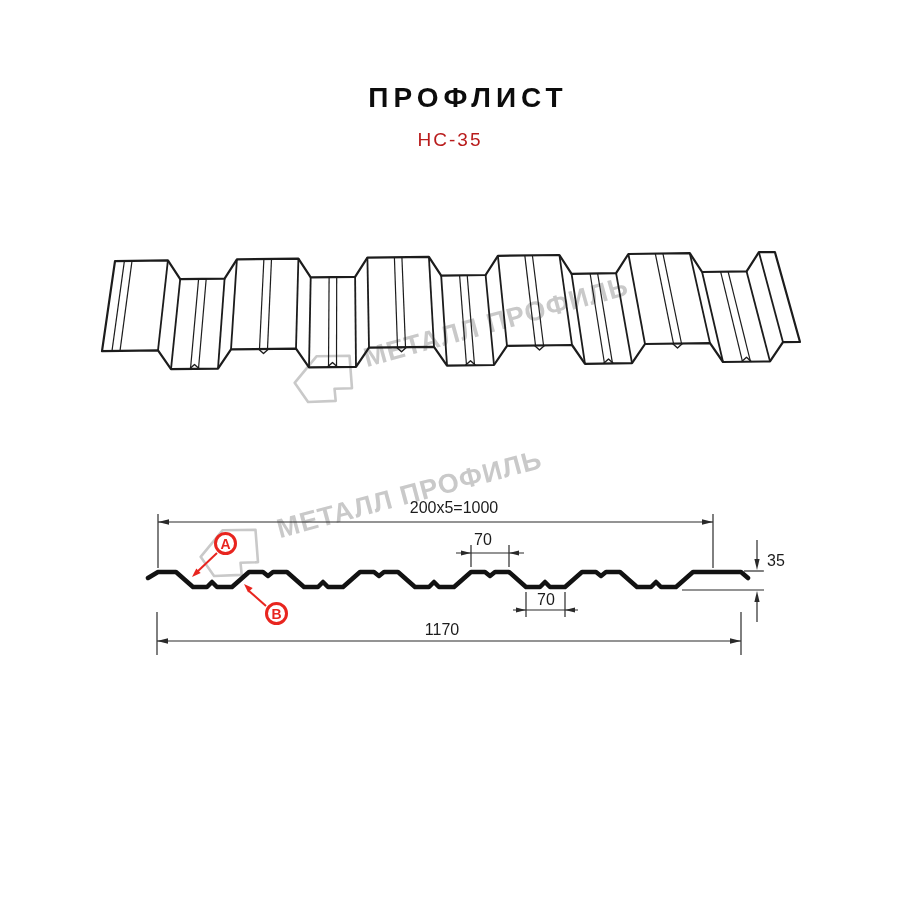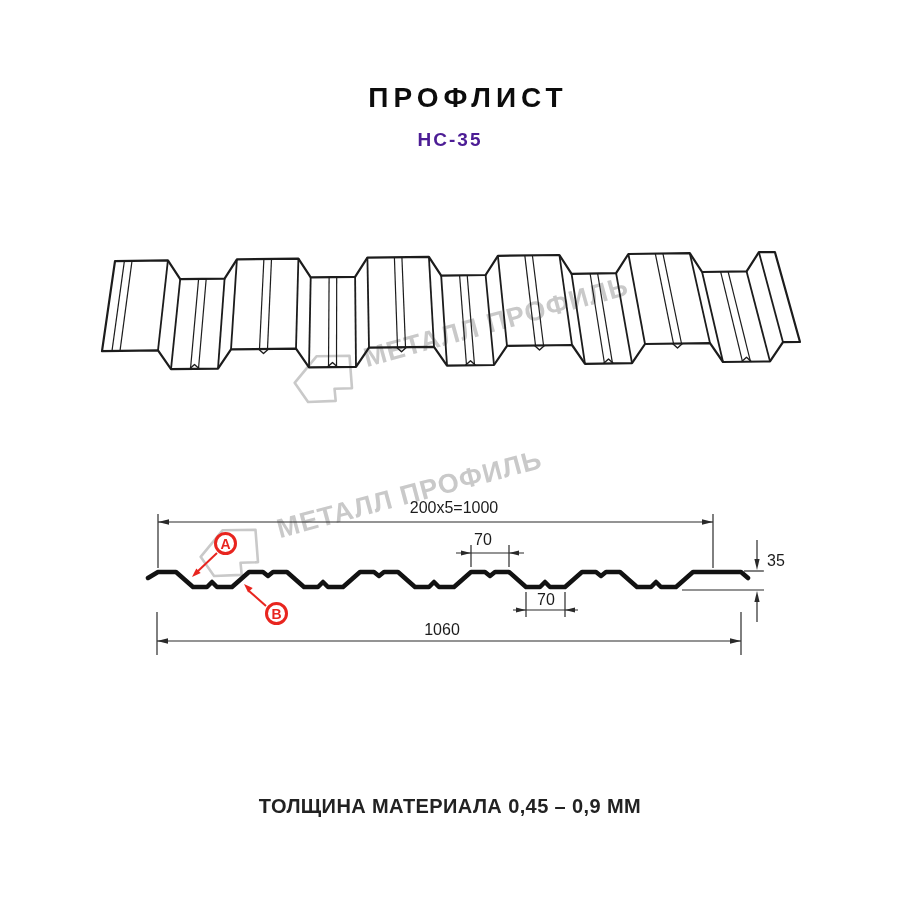--- a/index.html
+++ b/index.html
@@ -3,21 +3,21 @@
 <meta charset="utf-8">
 <style>
   html,body{margin:0;padding:0;background:#fff;}
   .page{position:relative;width:900px;height:900px;background:#fff;overflow:hidden;
         font-family:"Liberation Sans",sans-serif;}
 
   
   .title{position:absolute;top:82px;left:50%;transform:translateX(-50%);
          font-size:28px;font-weight:800;letter-spacing:5px;color:#0c0c0c;white-space:nowrap;z-index:3;margin-left:18px;}
   .subtitle{position:absolute;top:129px;left:50%;transform:translateX(-50%);
-            font-size:19px;font-weight:700;letter-spacing:2px;color:#4c1d95;white-space:nowrap;z-index:3;}
+            font-size:19px;font-weight:400;letter-spacing:2px;color:#b91c1c;white-space:nowrap;z-index:3;}
   .footer-note{position:absolute;top:795px;left:50%;transform:translateX(-50%);
             font-size:20px;font-weight:700;letter-spacing:0.4px;color:#222;white-space:nowrap;z-index:3;}
 
   
   .wm{position:absolute;color:#c9c9c9;font-weight:700;font-size:27px;letter-spacing:1px;
       line-height:1;white-space:nowrap;transform-origin:0 100%;z-index:1;user-select:none;}
   .wm1{left:368px;top:345px;transform:rotate(-15.5deg);}
   .wm2{left:281px;top:516px;transform:rotate(-15deg);}
   .wmlogo{position:absolute;z-index:1;}
   .wmlogo path{fill:none;stroke:#c9c9c9;stroke-width:2.6;stroke-linejoin:round;}
@@ -167,23 +167,22 @@
         <line x1="266" y1="606" x2="249" y2="591"></line>
         <polygon points="244,584 252.7,588.1 248.1,592.6"></polygon>
       </g>
     </g>
   </svg>
 
   <div class="dimtext" style="left:454px;top:508px;">200x5=1000</div>
   <div class="dimtext" style="left:483px;top:540px;">70</div>
   <div class="dimtext" style="left:546px;top:600px;">70</div>
   <div class="dimtext" style="left:776px;top:561px;">35</div>
-  <div class="dimtext" style="left:442px;top:630px;">1060</div>
+  <div class="dimtext" style="left:442px;top:630px;">1170</div>
 
   <div class="clabel clabel-a">
     <span>А</span>
   </div>
   <div class="clabel clabel-b">
     <span>В</span>
   </div>
 
-  <div class="footer-note">ТОЛЩИНА МАТЕРИАЛА 0,45 – 0,9 ММ</div>
 </div>
 
 </body></html>

